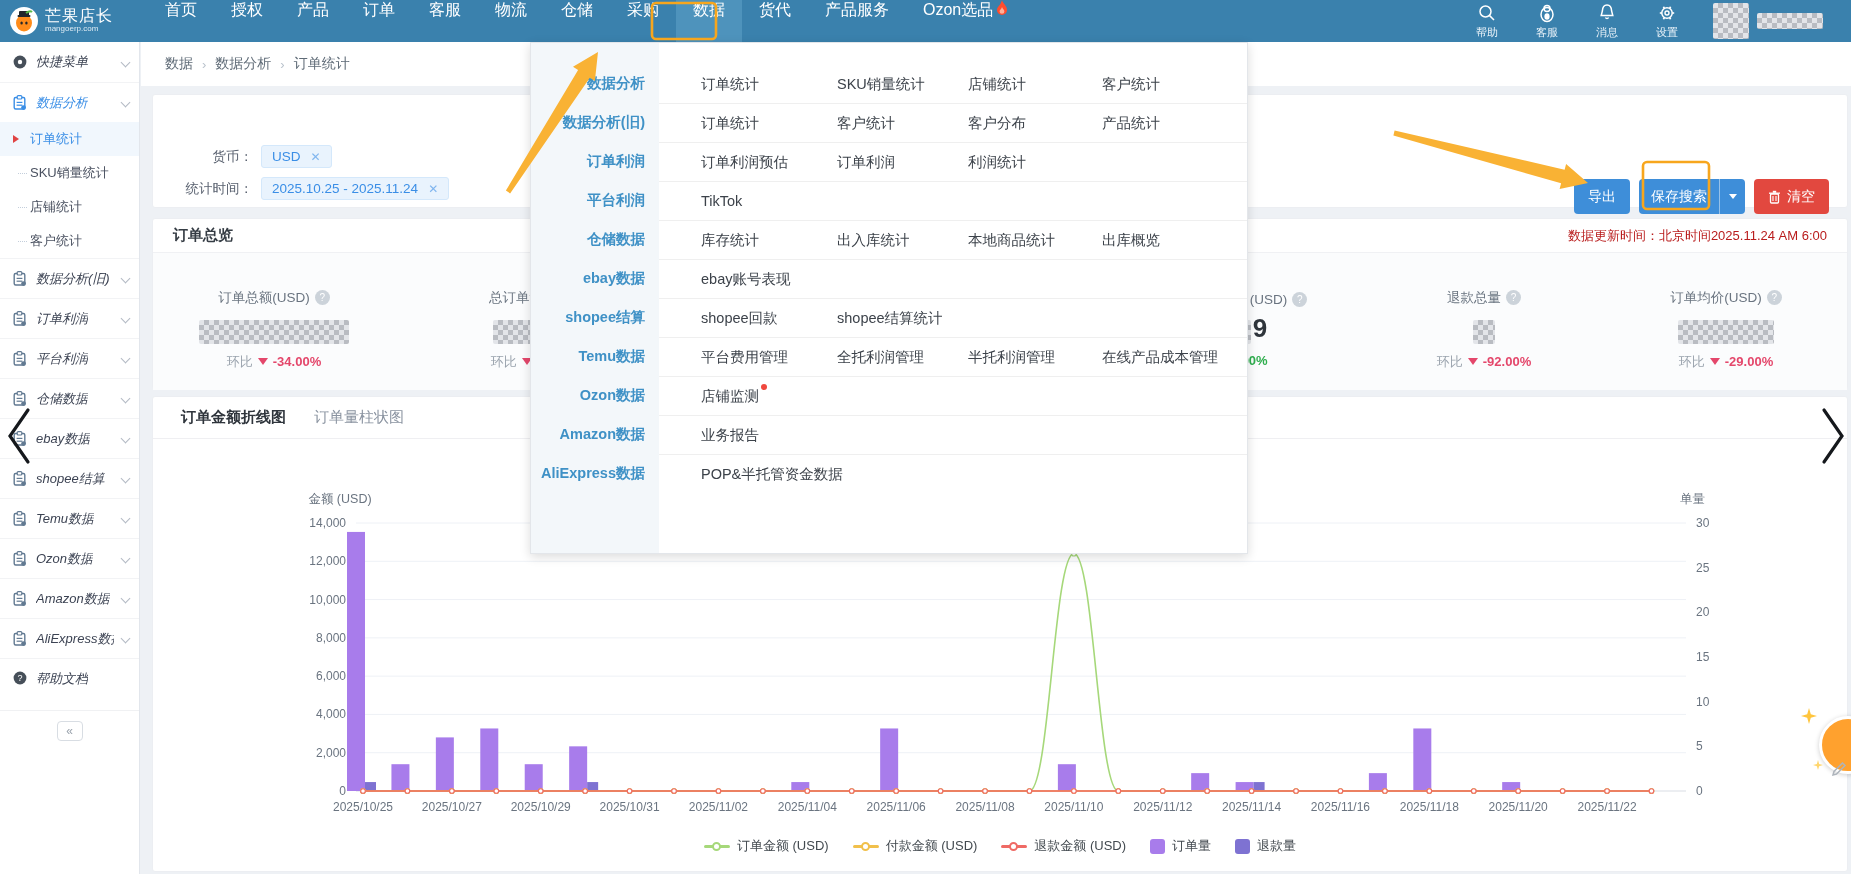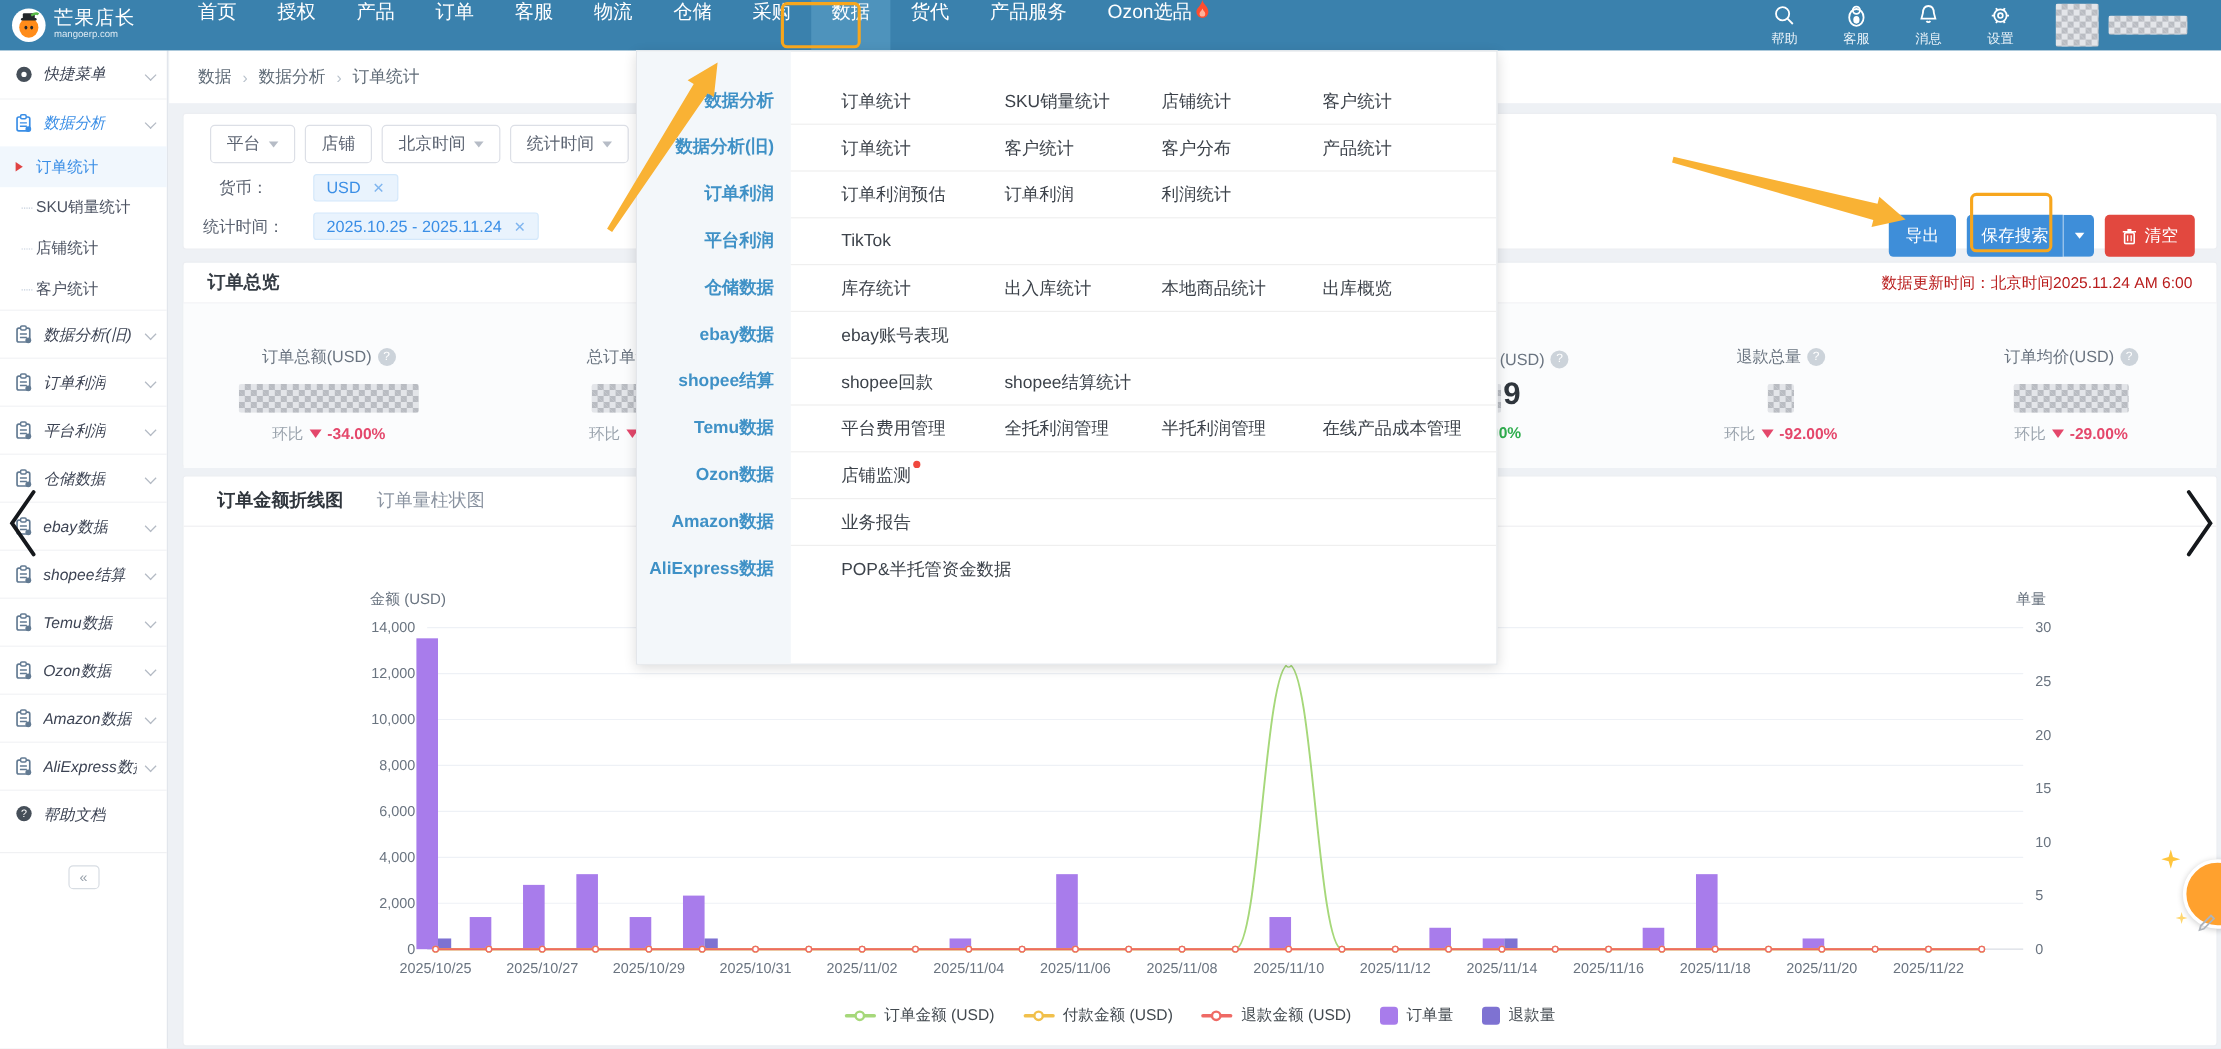--- a/index.html
+++ b/index.html
@@ -48,21 +48,21 @@
   .crumb-sep { color:#b9c2cc; margin:0 9px; font-size:13px; }
 
   
   .card { position:absolute; background:#fff; border:1px solid #eceef2; border-radius:3px; }
   .filter-card { left:152px; top:94px; width:1696px; height:114px; }
   .filter-btn-row { position:absolute; left:22px; top:9px; display:flex; gap:8px; }
   .f-btn { height:32px; border:1px solid #dcdfe6; border-radius:4px; background:#fff; color:#5a6270; font-size:14px; display:flex; align-items:center; gap:7px; padding:0 13px; cursor:pointer; }
   .f-btn.disabled { color:#c0c4cc; border-color:#e6e9ee; }
   .f-caret { width:0; height:0; border-left:4.5px solid transparent; border-right:4.5px solid transparent; border-top:5px solid #b6bcc6; }
   .tag-row { position:absolute; left:0; display:flex; align-items:center; }
-  .tag-label { width:108px; text-align:center; font-size:13.5px; color:#5a6270; padding-right:8px; }
+  .tag-label { width:108px; text-align:right; font-size:13.5px; color:#5a6270; padding-right:8px; }
   .f-tag { background:#e9f3fd; border:1px solid #d4e8fb; color:#3a8ee6; font-size:13.5px; border-radius:3px; padding:3px 10px; display:flex; align-items:center; gap:10px; }
   .tag-x { color:#7fb5ef; font-size:12px; cursor:pointer; font-weight:bold; }
   .action-btns { position:absolute; right:18px; top:84px; display:flex; gap:9px; }
   .a-btn { height:35px; border:none; border-radius:4px; color:#fff; font-size:14px; display:flex; align-items:center; padding:0 14px; cursor:pointer; }
   .a-blue { background:#3e8ed9; }
   .a-red { background:#e2483f; gap:6px; }
   .split-caret { width:26px; height:35px; background:#3e8ed9; border-left:1px solid rgba(255,255,255,.45); border-radius:0 4px 4px 0; display:flex; align-items:center; justify-content:center; cursor:pointer; }
   .split-main { border-radius:4px 0 0 4px; padding:0 12px; }
   .split-caret .f-caret { border-top-color:#fff; }
 
@@ -382,41 +382,20 @@
 
   <div class="breadcrumb-bar" id="breadcrumb">
       <span class="crumb">数据</span>
       <span class="crumb-sep">›</span>
       <span class="crumb">数据分析</span>
       <span class="crumb-sep">›</span>
       <span class="crumb">订单统计</span>
     </div>
 
   <div class="card filter-card">
-    <div class="filter-btn-row" id="filter-btns">
-        <button class="f-btn">
-          <span>平台</span>
-          <span class="f-caret"></span>
-        </button>
-        <button class="f-btn">
-          <span>店铺</span>
-        </button>
-        <button class="f-btn">
-          <span>北京时间</span>
-          <span class="f-caret"></span>
-        </button>
-        <button class="f-btn">
-          <span>统计时间</span>
-          <span class="f-caret"></span>
-        </button>
-        <button class="f-btn disabled">
-          <span>USD</span>
-          <span class="f-caret"></span>
-        </button>
-      </div>
     <div class="tag-row" style="top:50px;">
       <span class="tag-label">货币：</span>
       <span class="f-tag">
         <span>USD</span>
         <span class="tag-x">✕</span>
       </span>
     </div>
     <div class="tag-row" style="top:82px;">
       <span class="tag-label">统计时间：</span>
       <span class="f-tag">

